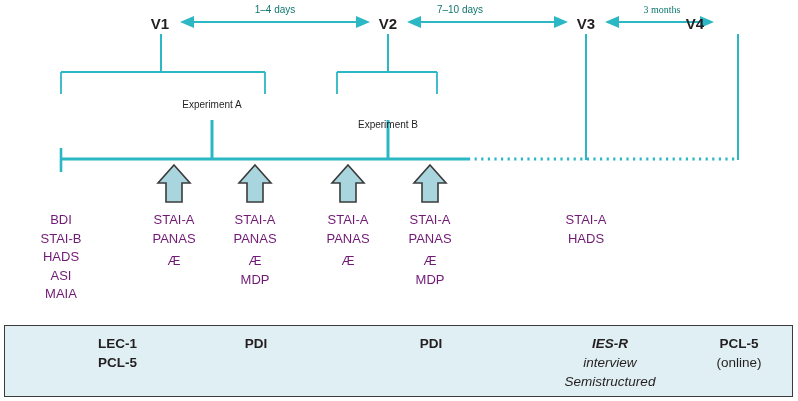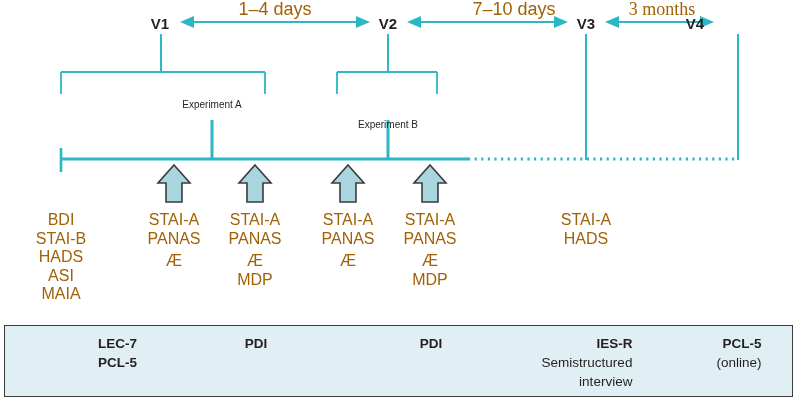--- a/index.html
+++ b/index.html
@@ -13,45 +13,45 @@
 
   
   .visit-label{
     font-size:15px;font-weight:bold;color:#231f20;
     text-align:center;line-height:1;
     transform:translate(-50%,-50%);
   }
 
   
   .interval-label{
-    font-size:18px;color:#a16207;white-space:nowrap;
+    font-size:10px;color:#0f766e;white-space:nowrap;
     text-align:center;transform:translate(-50%,-50%);
   }
 
   
   .exp-label{
     font-size:10px;color:#231f20;white-space:nowrap;
     text-align:center;transform:translate(-50%,-50%);
   }
 
   
   .measure-col{
-    text-align:center;font-size:16px;line-height:18.5px;color:#a16207;
+    text-align:center;font-size:13px;line-height:18.5px;color:#701a75;
     transform:translateX(-50%);white-space:nowrap;
   }
   .measure-col div{white-space:nowrap;}
   .m-gap{height:4px;}
 
   
   .banner{
     position:absolute;left:4px;top:325px;width:789px;height:72px;
     background:#e0eff3;border:1.3px solid #3b3b3b;box-sizing:border-box;
   }
   .banner-col{
-    position:absolute;text-align:right;transform:translateX(-50%);
+    position:absolute;text-align:center;transform:translateX(-50%);
     font-size:13.5px;line-height:19px;color:#231f20;white-space:nowrap;
   }
   .banner-col .b-strong{font-weight:bold;}
   svg{display:block;}
 </style>
 </head>
 <body>
 
 <div class="stage">
 
@@ -108,21 +108,21 @@
       <polygon points="430,165 446,183 438,183 438,202 422,202 422,183 414,183"></polygon>
     </g>
   </svg>
 
   <div class="abs visit-label" style="left:160px;top:23px;">V1</div>
   <div class="abs visit-label" style="left:388px;top:23px;">V2</div>
   <div class="abs visit-label" style="left:586px;top:23px;">V3</div>
   <div class="abs visit-label" style="left:695px;top:23px;">V4</div>
 
   <div class="abs interval-label" style="left:275px;top:9px;">1–4 days</div>
-  <div class="abs interval-label" style="left:514px;top:9px;">7–10 days</div>
+  <div class="abs interval-label" style="left:460px;top:9px;">7–10 days</div>
   <div class="abs interval-label" style="left:662px;top:9px;font-family:Liberation Serif, serif;">3 months</div>
 
   <div class="abs exp-label" style="left:212px;top:104px;">Experiment A</div>
   <div class="abs exp-label" style="left:388px;top:104px;margin-top:20px;">Experiment B</div>
 
   <div class="abs measure-col" style="left:61px;top:211px;">
     <div>BDI</div>
     <div>STAI-B</div>
     <div>HADS</div>
     <div>ASI</div>
@@ -159,36 +159,36 @@
     <div>MDP</div>
   </div>
 
   <div class="abs measure-col" style="left:586px;top:211px;">
     <div>STAI-A</div>
     <div>HADS</div>
   </div>
 
   <div class="banner">
     <div class="banner-col" style="left:93px;top:8px;text-align:left;transform:none;">
-      <div class="b-strong">LEC-7</div>
+      <div class="b-strong">LEC-1</div>
       <div class="b-strong">PCL-5</div>
     </div>
 
     <div class="banner-col" style="left:251px;top:8px;">
       <div class="b-strong">PDI</div>
     </div>
 
     <div class="banner-col" style="left:426px;top:8px;">
       <div class="b-strong">PDI</div>
     </div>
 
-    <div class="banner-col" style="left:582px;top:8px;">
+    <div class="banner-col" style="left:605px;top:8px;font-style:italic;">
       <div class="b-strong">IES-R</div>
+      <div>interview</div>
       <div>Semistructured</div>
-      <div>interview</div>
     </div>
 
     <div class="banner-col" style="left:734px;top:8px;">
       <div class="b-strong">PCL-5</div>
       <div>(online)</div>
     </div>
   </div>
 
 </div>
 

